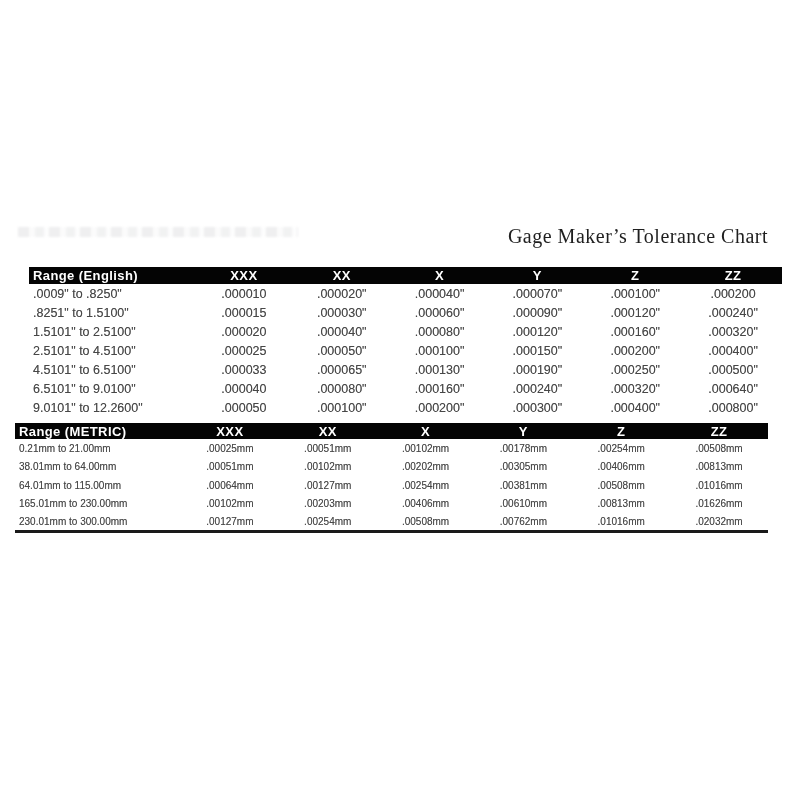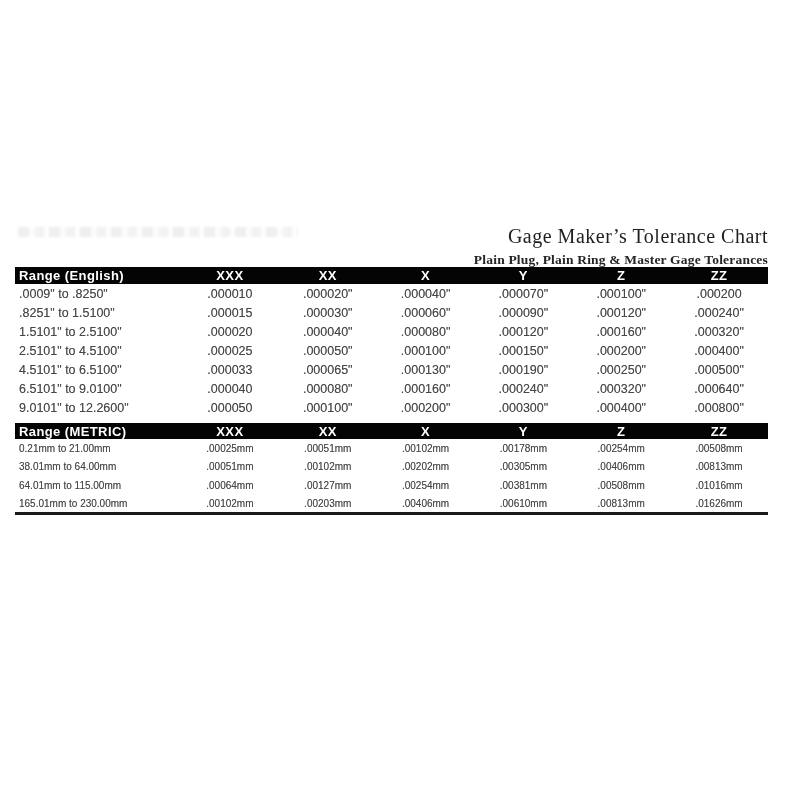--- a/index.html
+++ b/index.html
@@ -57,21 +57,21 @@
     color: #252525;
     white-space: nowrap;
   }
   table.tol {
     position: absolute;
     left: 15px;
     width: 753px;
     border-collapse: collapse;
     table-layout: fixed;
   }
-  table.tol.english { top: 267px; }
+  table.tol.english { top: 267px; margin-left: 14px; }
   table.tol.metric  { top: 423px; border-bottom: 3px solid var(--bottom-rule); }
   table.tol col.range-col { width: 166px; }
   table.tol thead th {
     background: var(--header-bar);
     color: var(--header-text);
     font-size: 13px;
     font-weight: 700;
     letter-spacing: 0.4px;
     height: 17px;
     padding: 0;
@@ -101,21 +101,20 @@
 </style>
 </head>
 <body>
 
 <div class="sheet">
 
   <div class="ghost"></div>
 
   <div class="title-wrap">
     <div class="title">Gage Maker’s Tolerance Chart</div>
-    <div class="subtitle">Plain Plug, Plain Ring &amp; Master Gage Tolerances</div>
   </div>
 
   <table class="tol english">
     <colgroup>
         <col class="range-col">
         <col>
         <col>
         <col>
         <col>
         <col>
@@ -250,16 +249,25 @@
         </tr>
         <tr>
           <td>165.01mm to 230.00mm</td>
           <td>.00102mm</td>
           <td>.00203mm</td>
           <td>.00406mm</td>
           <td>.00610mm</td>
           <td>.00813mm</td>
           <td>.01626mm</td>
         </tr>
+        <tr>
+          <td>230.01mm to 300.00mm</td>
+          <td>.00127mm</td>
+          <td>.00254mm</td>
+          <td>.00508mm</td>
+          <td>.00762mm</td>
+          <td>.01016mm</td>
+          <td>.02032mm</td>
+        </tr>
       </tbody>
   </table>
 
 </div>
 
 </body></html>

